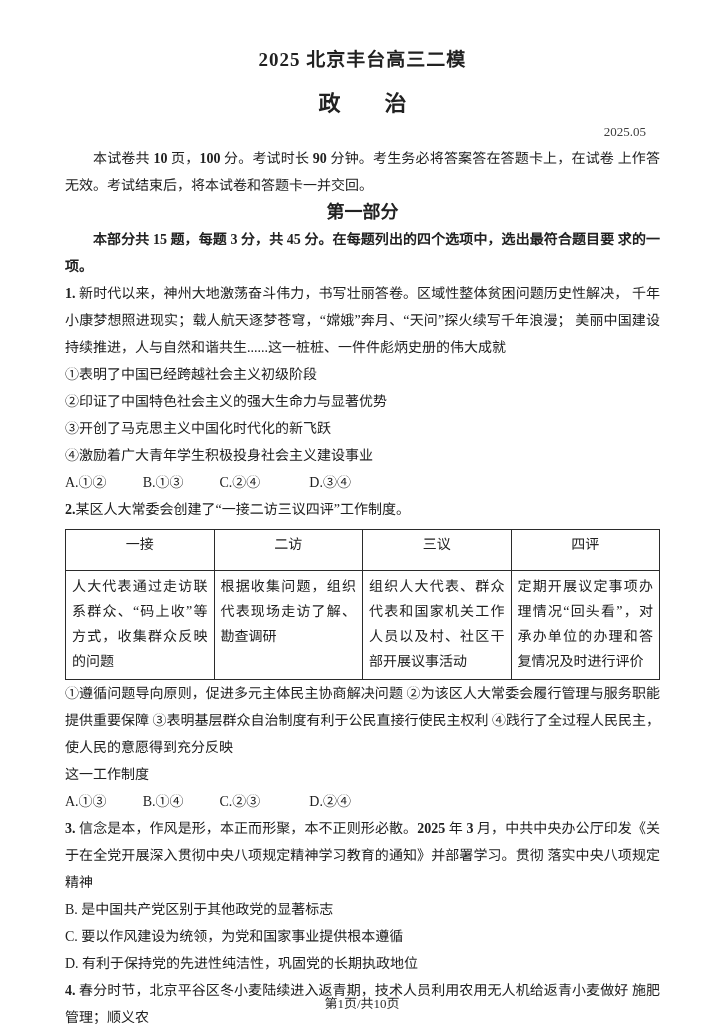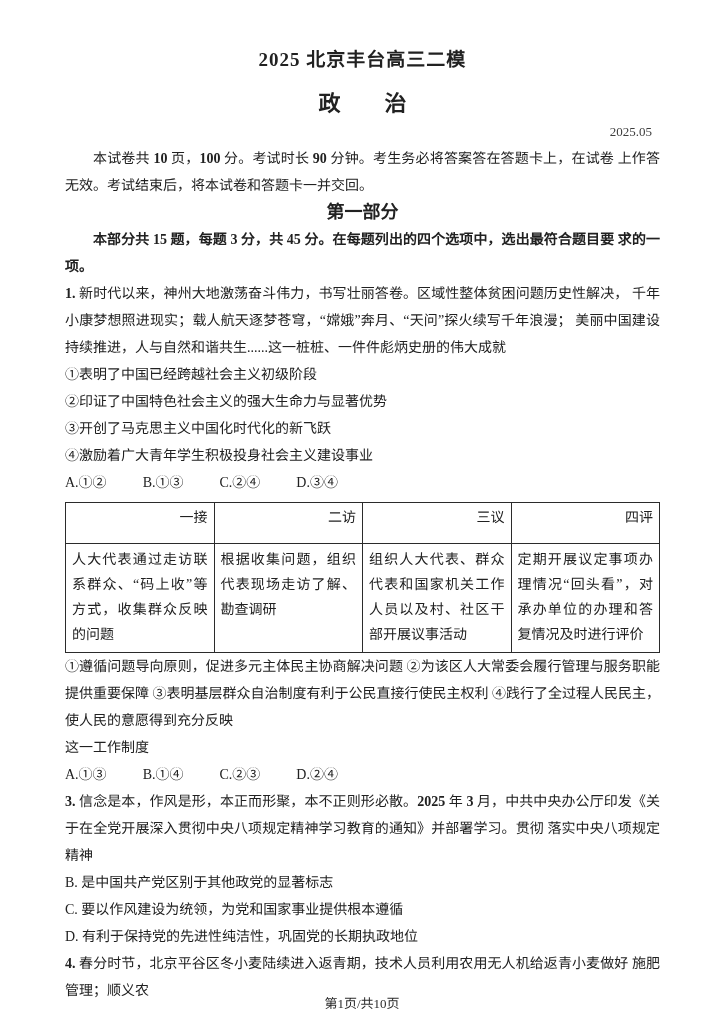--- a/index.html
+++ b/index.html
@@ -29,58 +29,58 @@
     text-align: center;
     letter-spacing: 1px;
   }
   .subject {
     margin: 0 0 6px 0;
     font-size: 22px;
     font-weight: bold;
     text-align: center;
   }
   .date {
-    margin: 0 8px 4px 0;
+    margin: 0 14px 4px 0;
     font-size: 13px;
     line-height: 18px;
     text-align: right;
     color: #3d3d3d;
   }
   p {
     margin: 0;
     font-size: 14px;
     line-height: 27px;
     text-align: justify;
   }
   .indent { text-indent: 2em; }
   .bold { font-weight: bold; }
   .part-heading {
     font-size: 18px;
     line-height: 27px;
     font-weight: bold;
     text-align: center;
   }
   .choices span { margin-right: 36px; }
-  .choices span:last-child { margin-right: 0; }
+  .choices span:last-child { margin-right: 0; margin-left: 13px; }
   table {
     width: 100%;
     border-collapse: collapse;
     table-layout: fixed;
     margin-top: 6px;
   }
   th, td {
     border: 1px solid #2b2b2b;
     font-size: 14px;
     font-weight: normal;
     padding: 3px 6px;
     vertical-align: top;
   }
   th {
     height: 34px;
-    text-align: right;
+    text-align: center;
     line-height: 24px;
   }
   td {
     height: 102px;
     text-align: justify;
     line-height: 25px;
   }
   .footer {
     position: absolute;
     left: 0;
@@ -106,20 +106,21 @@
   <div class="part-heading">第一部分</div>
   <p class="indent bold">本部分共 15 题，每题 3 分，共 45 分。在每题列出的四个选项中，选出最符合题目要 求的一项。</p>
 
   <p><b>1.</b><span> 新时代以来，神州大地激荡奋斗伟力，书写壮丽答卷。区域性整体贫困问题历史性解决， 千年小康梦想照进现实；载人航天逐梦苍穹，“嫦娥”奔月、“天问”探火续写千年浪漫； 美丽中国建设持续推进，人与自然和谐共生......这一桩桩、一件件彪炳史册的伟大成就</span></p>
   <p>①表明了中国已经跨越社会主义初级阶段</p>
   <p>②印证了中国特色社会主义的强大生命力与显著优势</p>
   <p>③开创了马克思主义中国化时代化的新飞跃</p>
   <p>④激励着广大青年学生积极投身社会主义建设事业</p>
   <p class="choices"><span>A.①②</span><span>B.①③</span><span>C.②④</span><span>D.③④</span></p>
 
+  <p><b>2.</b><span>某区人大常委会创建了“一接二访三议四评”工作制度。</span></p>
 
   <table>
     <thead>
       <tr>
         <th>一接</th>
         <th>二访</th>
         <th>三议</th>
         <th>四评</th>
       </tr>
     </thead>

